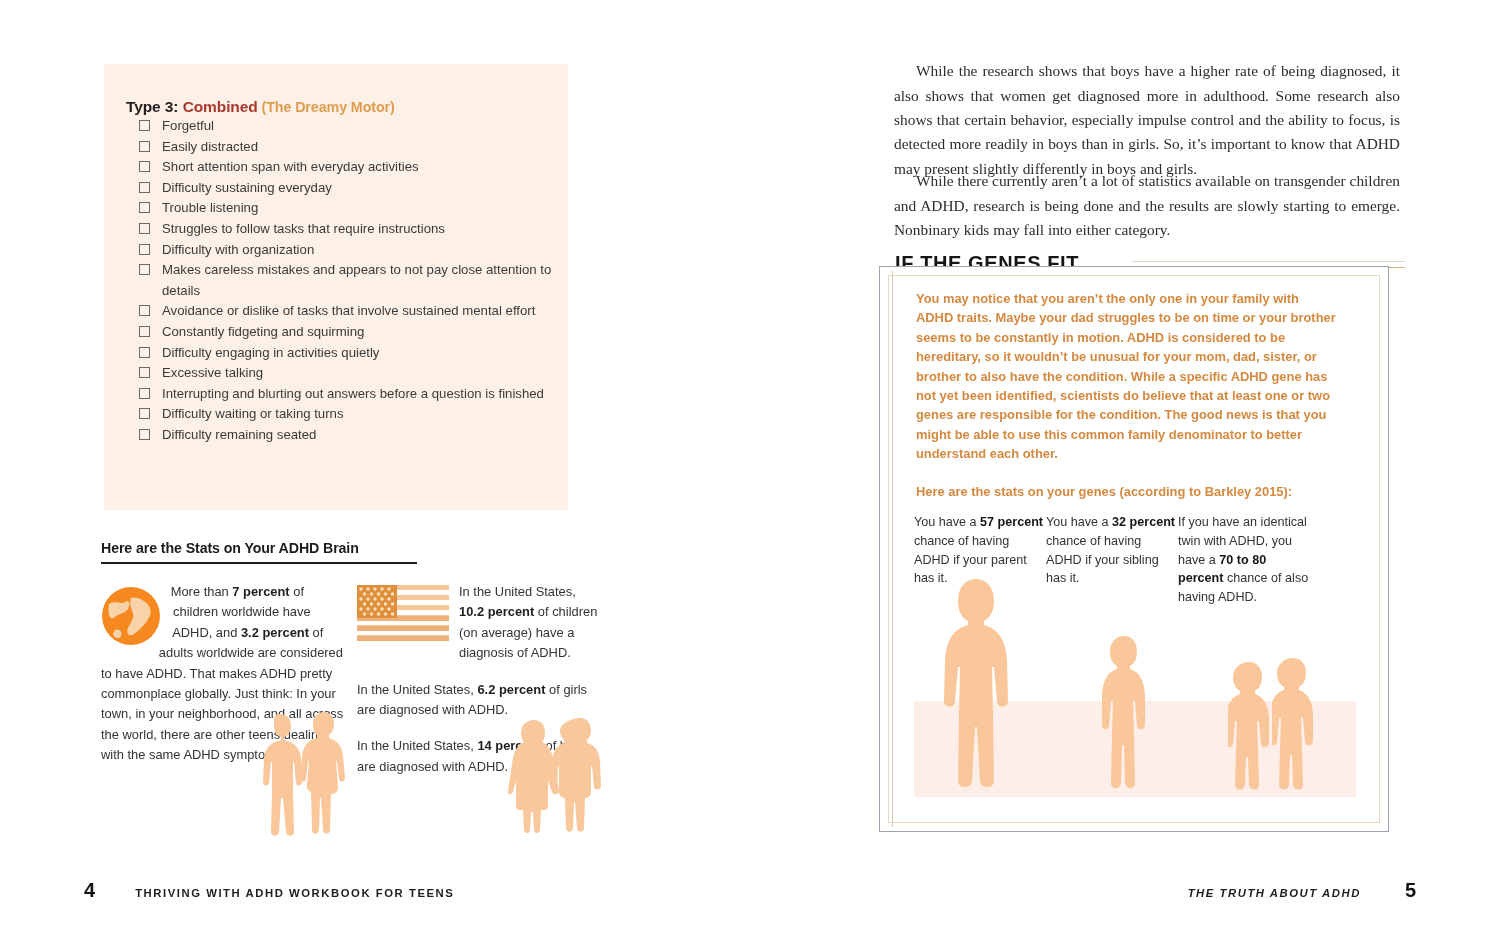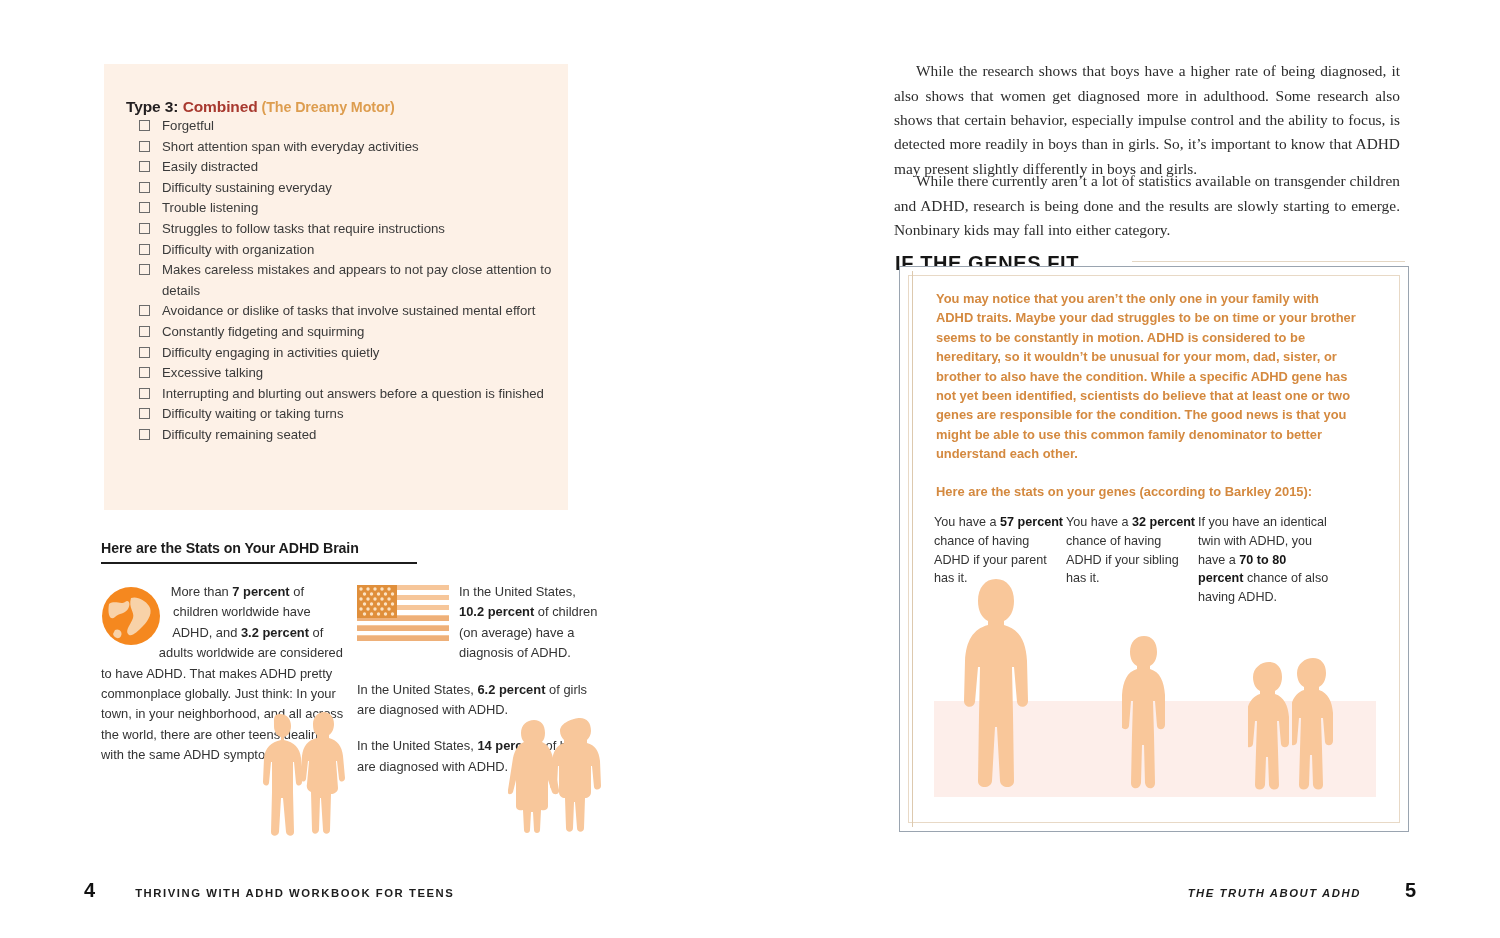--- a/index.html
+++ b/index.html
@@ -173,21 +173,21 @@
     flex: 1;
     margin-left: 16px;
     height: 5px;
     border-top: 1.4px solid #e4d6c3;
     border-bottom: 1.4px solid #dcae82;
     margin-top: 2px;
   }
 
   .genes-box {
     position: absolute;
-    left: 149px;
+    left: 129px;
     top: 266px;
     width: 510px;
     height: 566px;
     box-sizing: border-box;
     border: 1.2px solid #9aa4b0;
     background: #ffffff;
   }
   .genes-box-inner {
     position: absolute;
     inset: 8px;
@@ -275,22 +275,22 @@
   <div class="page">
 
     <div class="checklist-box">
 
       <div class="type-heading">
         <span class="lead">Type 3: </span><span class="combined">Combined</span><span class="paren"> (The Dreamy Motor)</span>
       </div>
 
       <ul class="check-list" id="checklist-items">
           <li><span class="box"></span><span>Forgetful</span></li>
+          <li><span class="box"></span><span>Easily distracted</span></li>
           <li><span class="box"></span><span>Short attention span with everyday activities</span></li>
-          <li><span class="box"></span><span>Easily distracted</span></li>
           <li><span class="box"></span><span>Difficulty sustaining everyday</span></li>
           <li><span class="box"></span><span>Trouble listening</span></li>
           <li><span class="box"></span><span>Struggles to follow tasks that require instructions</span></li>
           <li><span class="box"></span><span>Difficulty with organization</span></li>
           <li><span class="box"></span><span>Makes careless mistakes and appears to not pay close attention to details</span></li>
           <li><span class="box"></span><span>Avoidance or dislike of tasks that involve sustained mental effort</span></li>
           <li><span class="box"></span><span>Constantly fidgeting and squirming</span></li>
           <li><span class="box"></span><span>Difficulty engaging in activities quietly</span></li>
           <li><span class="box"></span><span>Excessive talking</span></li>
           <li><span class="box"></span><span>Interrupting and blurting out answers before a question is finished</span></li>

